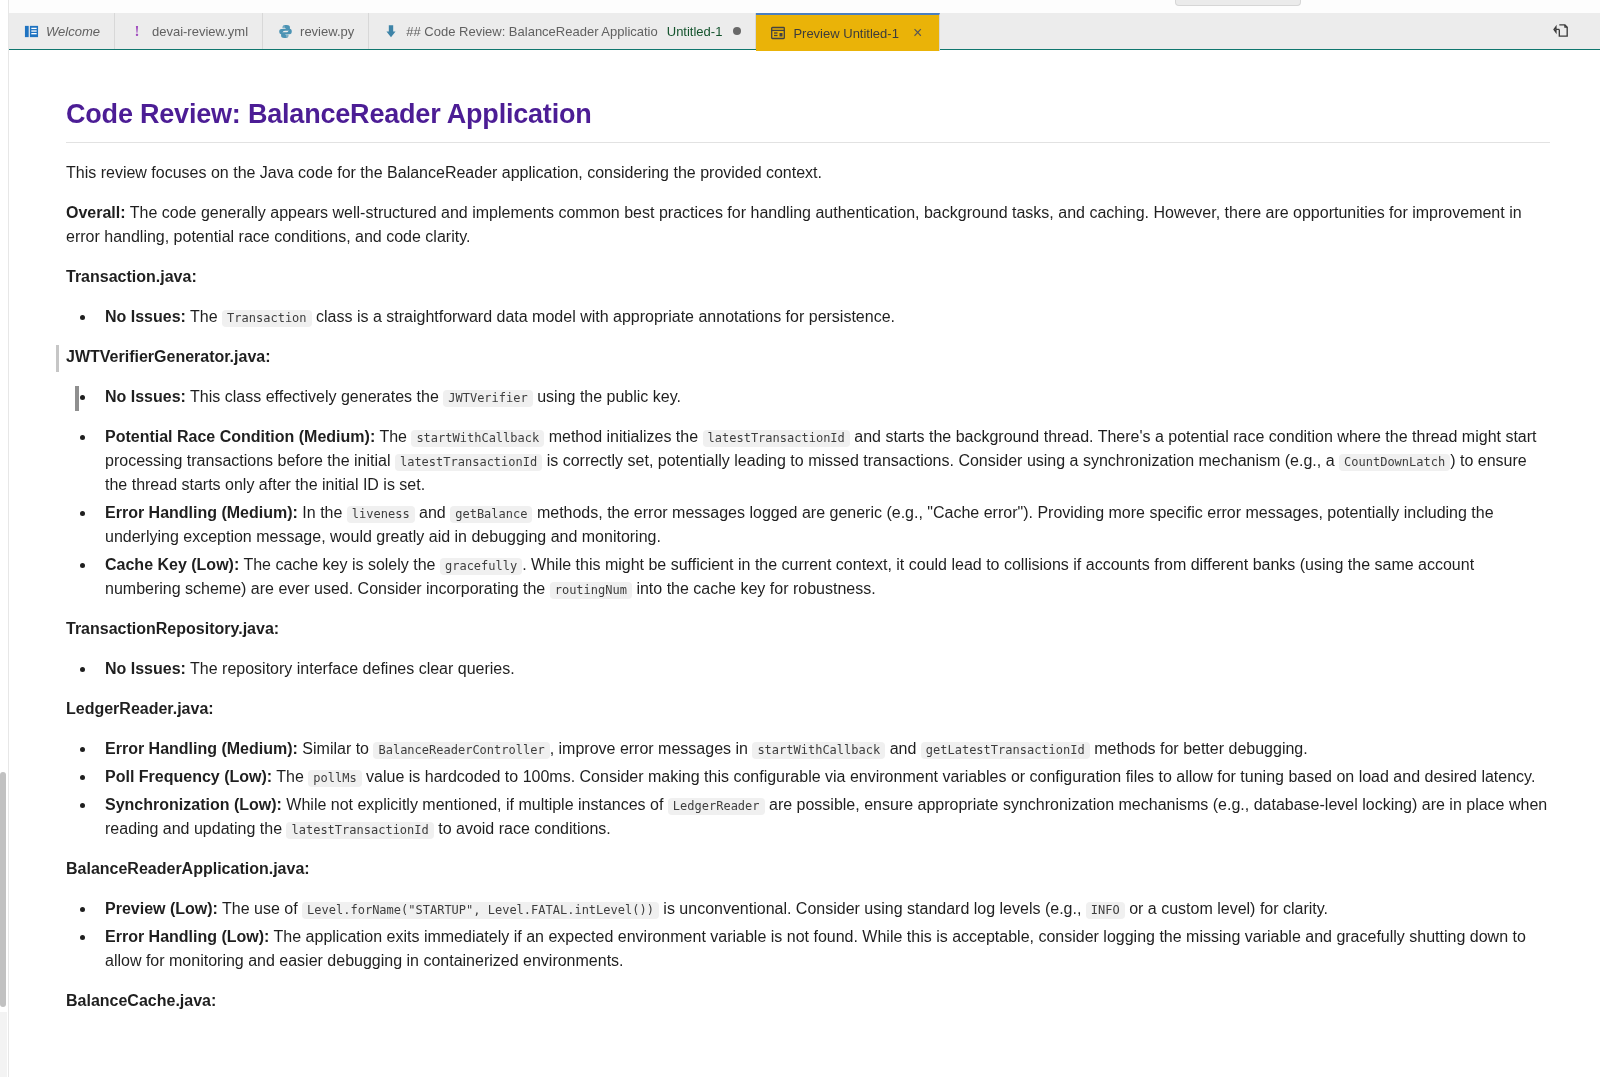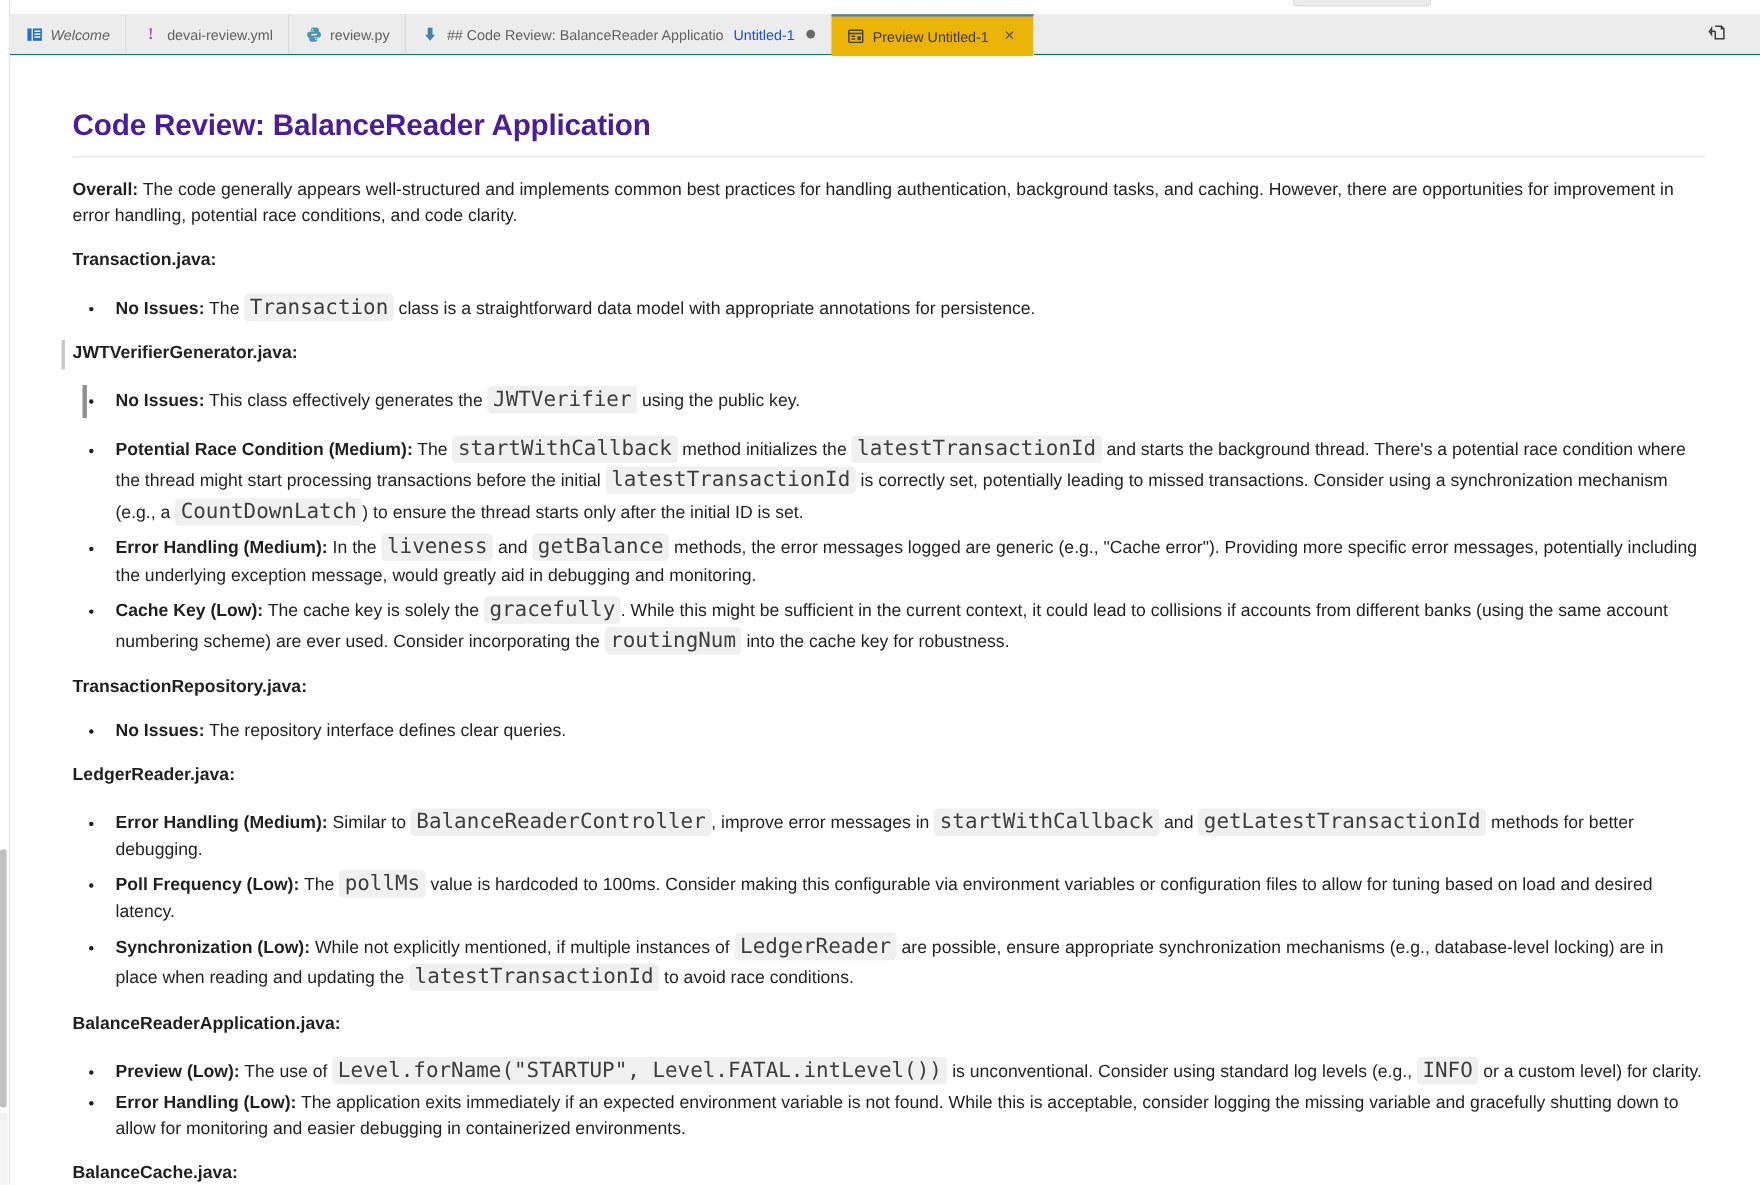--- a/index.html
+++ b/index.html
@@ -23,21 +23,21 @@
     background: #ececec; display: flex; align-items: stretch;
     border-bottom: 1px solid #0f766e; z-index: 6; }
   .tab { display: flex; align-items: center; gap: 7px; padding: 0 14px;
     background: #ececec; border-right: 1px solid #d8d8d8; cursor: pointer;
     font-size: 13px; color: #616161; white-space: nowrap; position: relative; }
   .tab.active { background: #eab308; color: #3c3c3c; height: 38px; border-top: 2px solid #4a7fc1; }
   .tab .tabicon { display: inline-flex; width: 16px; height: 16px; align-items: center;
     justify-content: center; flex: 0 0 auto; }
   .tab .tabicon svg { display: block; }
   .tab.italic .tlabel { font-style: italic; }
-  .tab .tsuffix { color: #1d4ed8; margin-left: 2px; }
+  .tab .tsuffix { color: #14532d; margin-left: 2px; }
   .tab .mod-dot { width: 8px; height: 8px; border-radius: 50%; background: #686868; margin-left: 4px; }
   .tab .close { font-size: 16px; color: #575757; margin-left: 4px; line-height: 1;
     padding: 1px 3px; border-radius: 3px; }
   .yaml-glyph { color: #a14ebf; font-weight: 700; font-size: 15px; font-family: "Liberation Serif", serif; }
 
   .editor-actions { position: absolute; right: 28px; top: 13px; height: 37px;
     display: flex; align-items: center; z-index: 7; }
   .action-btn { width: 22px; height: 22px; display: flex; align-items: center;
     justify-content: center; cursor: pointer; border-radius: 4px; }
 
@@ -45,21 +45,21 @@
   .content { position: absolute; left: 9px; top: 50px; right: 0; bottom: 0;
     background: #ffffff; padding: 44px 50px 20px 57px; overflow: hidden;
     color: #1f1f1f; font-size: 16px; line-height: 1.5; }
   .content h1 { font-size: 27px; font-weight: 700; color: #4c1d95; letter-spacing: -0.2px;
     padding-bottom: 7px; border-bottom: 1px solid #e2e2e2; margin: 0 0 18px 0; }
   .content p { margin: 16px 0; }
   .content p.section { font-weight: 700; }
   .content ul { margin: 16px 0; padding-left: 30px; }
   .content li { margin: 4px 0; padding-left: 9px; }
   .content strong { font-weight: 700; }
-  .content code { font-family: "DejaVu Sans Mono", monospace; font-size: 19px;
+  .content code { font-family: "DejaVu Sans Mono", monospace; font-size: 12px;
     background: #f0f0f0; color: #3d3d3d; padding: 1px 5px 2px 5px; border-radius: 4px; }
 
   .mark-light { position: relative; }
   .mark-light::before { content: ""; position: absolute; left: -10px; top: 0; bottom: -3px;
     width: 3px; background: #c6c6c6; }
   li.mark-dark { position: relative; list-style-position: outside; }
   li.mark-dark::after { content: ""; position: absolute; left: -21px; top: 1px; bottom: -2px;
     width: 4px; background: #8f8f8f; }
 </style>
 </head>
@@ -134,20 +134,21 @@
         <path d="M11.5 3.5v2h2" fill="none"></path>
         <path d="M6.5 7.5 3.5 7.5 3.5 5.2 1.8 7.6 3.5 10 3.5 7.5" fill="none"></path>
       </svg>
     </span>
   </div>
 </div>
 
 <div class="content">
   <h1>Code Review: BalanceReader Application</h1>
   <div id="doc-blocks">
+      <p><span>This review focuses on the Java code for the BalanceReader application, considering the provided context.</span></p>
       <p><strong>Overall:</strong><span> The code generally appears well-structured and implements common best practices for handling authentication, background tasks, and caching. However, there are opportunities for improvement in error handling, potential race conditions, and code clarity.</span></p>
       <p class="section"><span>Transaction.java:</span></p>
       <ul>
         <li><strong>No Issues:</strong><span> The </span><code>Transaction</code><span> class is a straightforward data model with appropriate annotations for persistence.</span></li>
       </ul>
       <p class="section mark-light"><span>JWTVerifierGenerator.java:</span></p>
       <ul>
         <li class="mark-dark"><strong>No Issues:</strong><span> This class effectively generates the </span><code>JWTVerifier</code><span> using the public key.</span></li>
       </ul>
       <ul>

